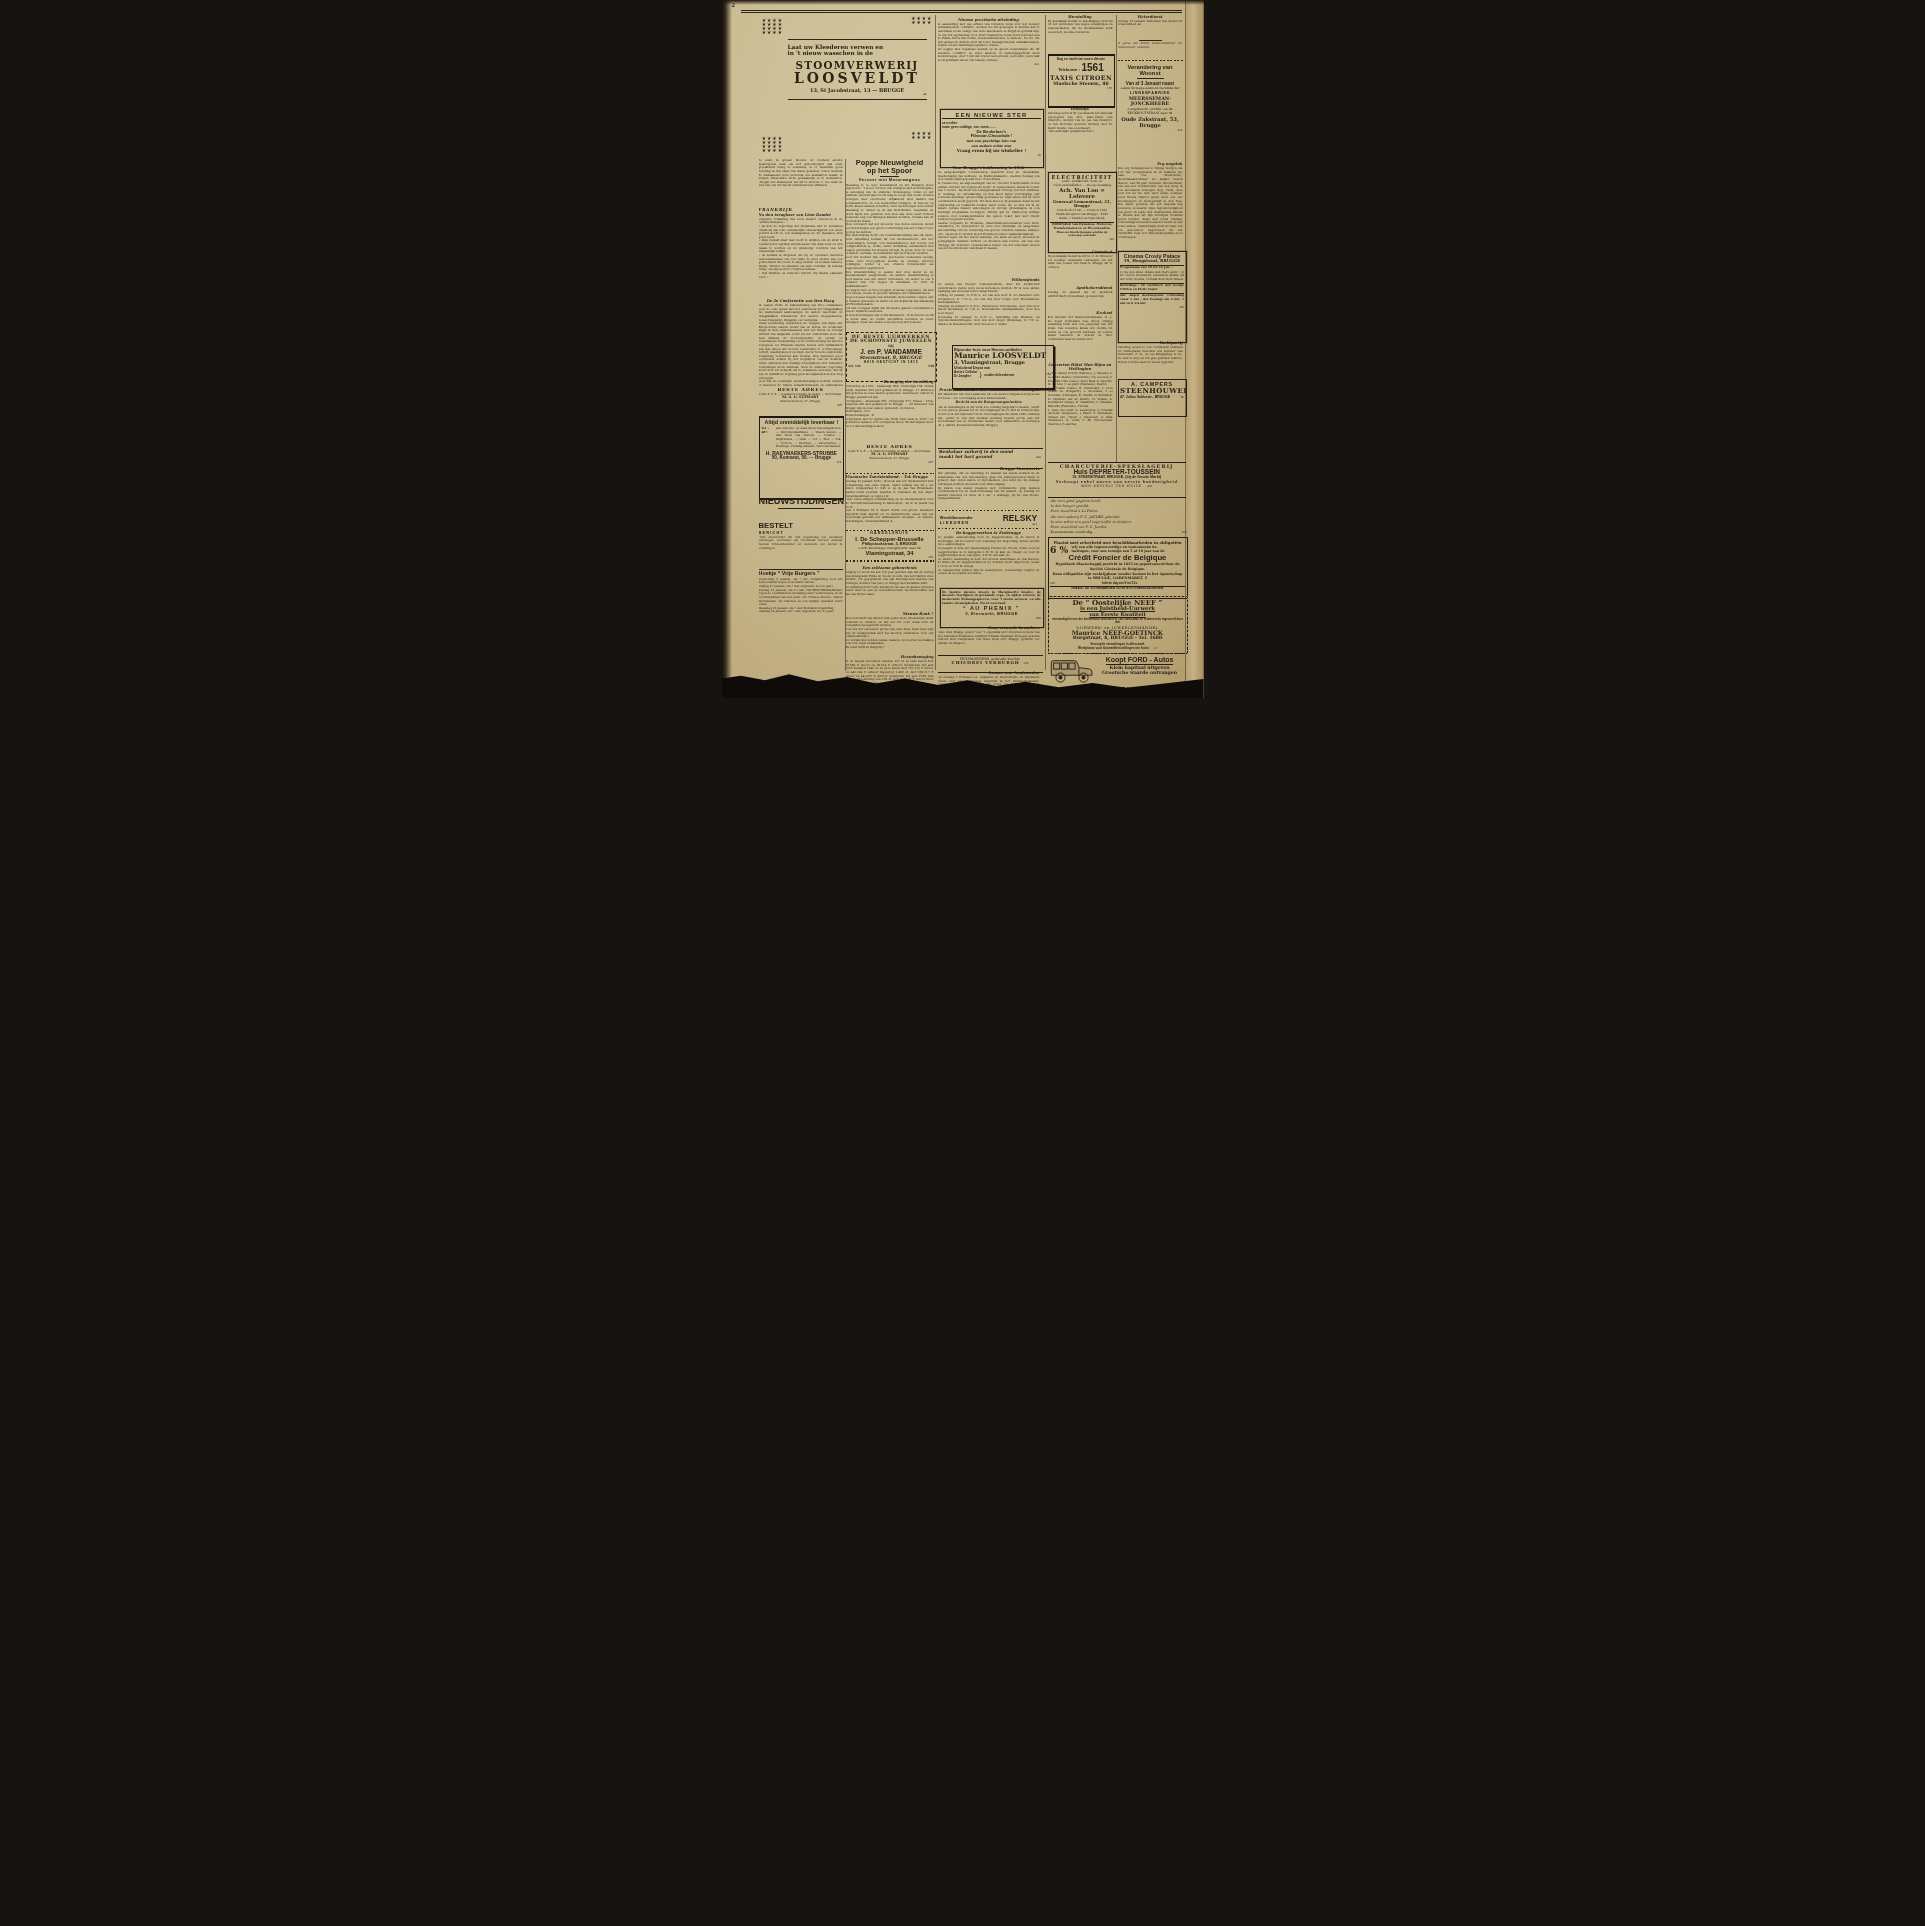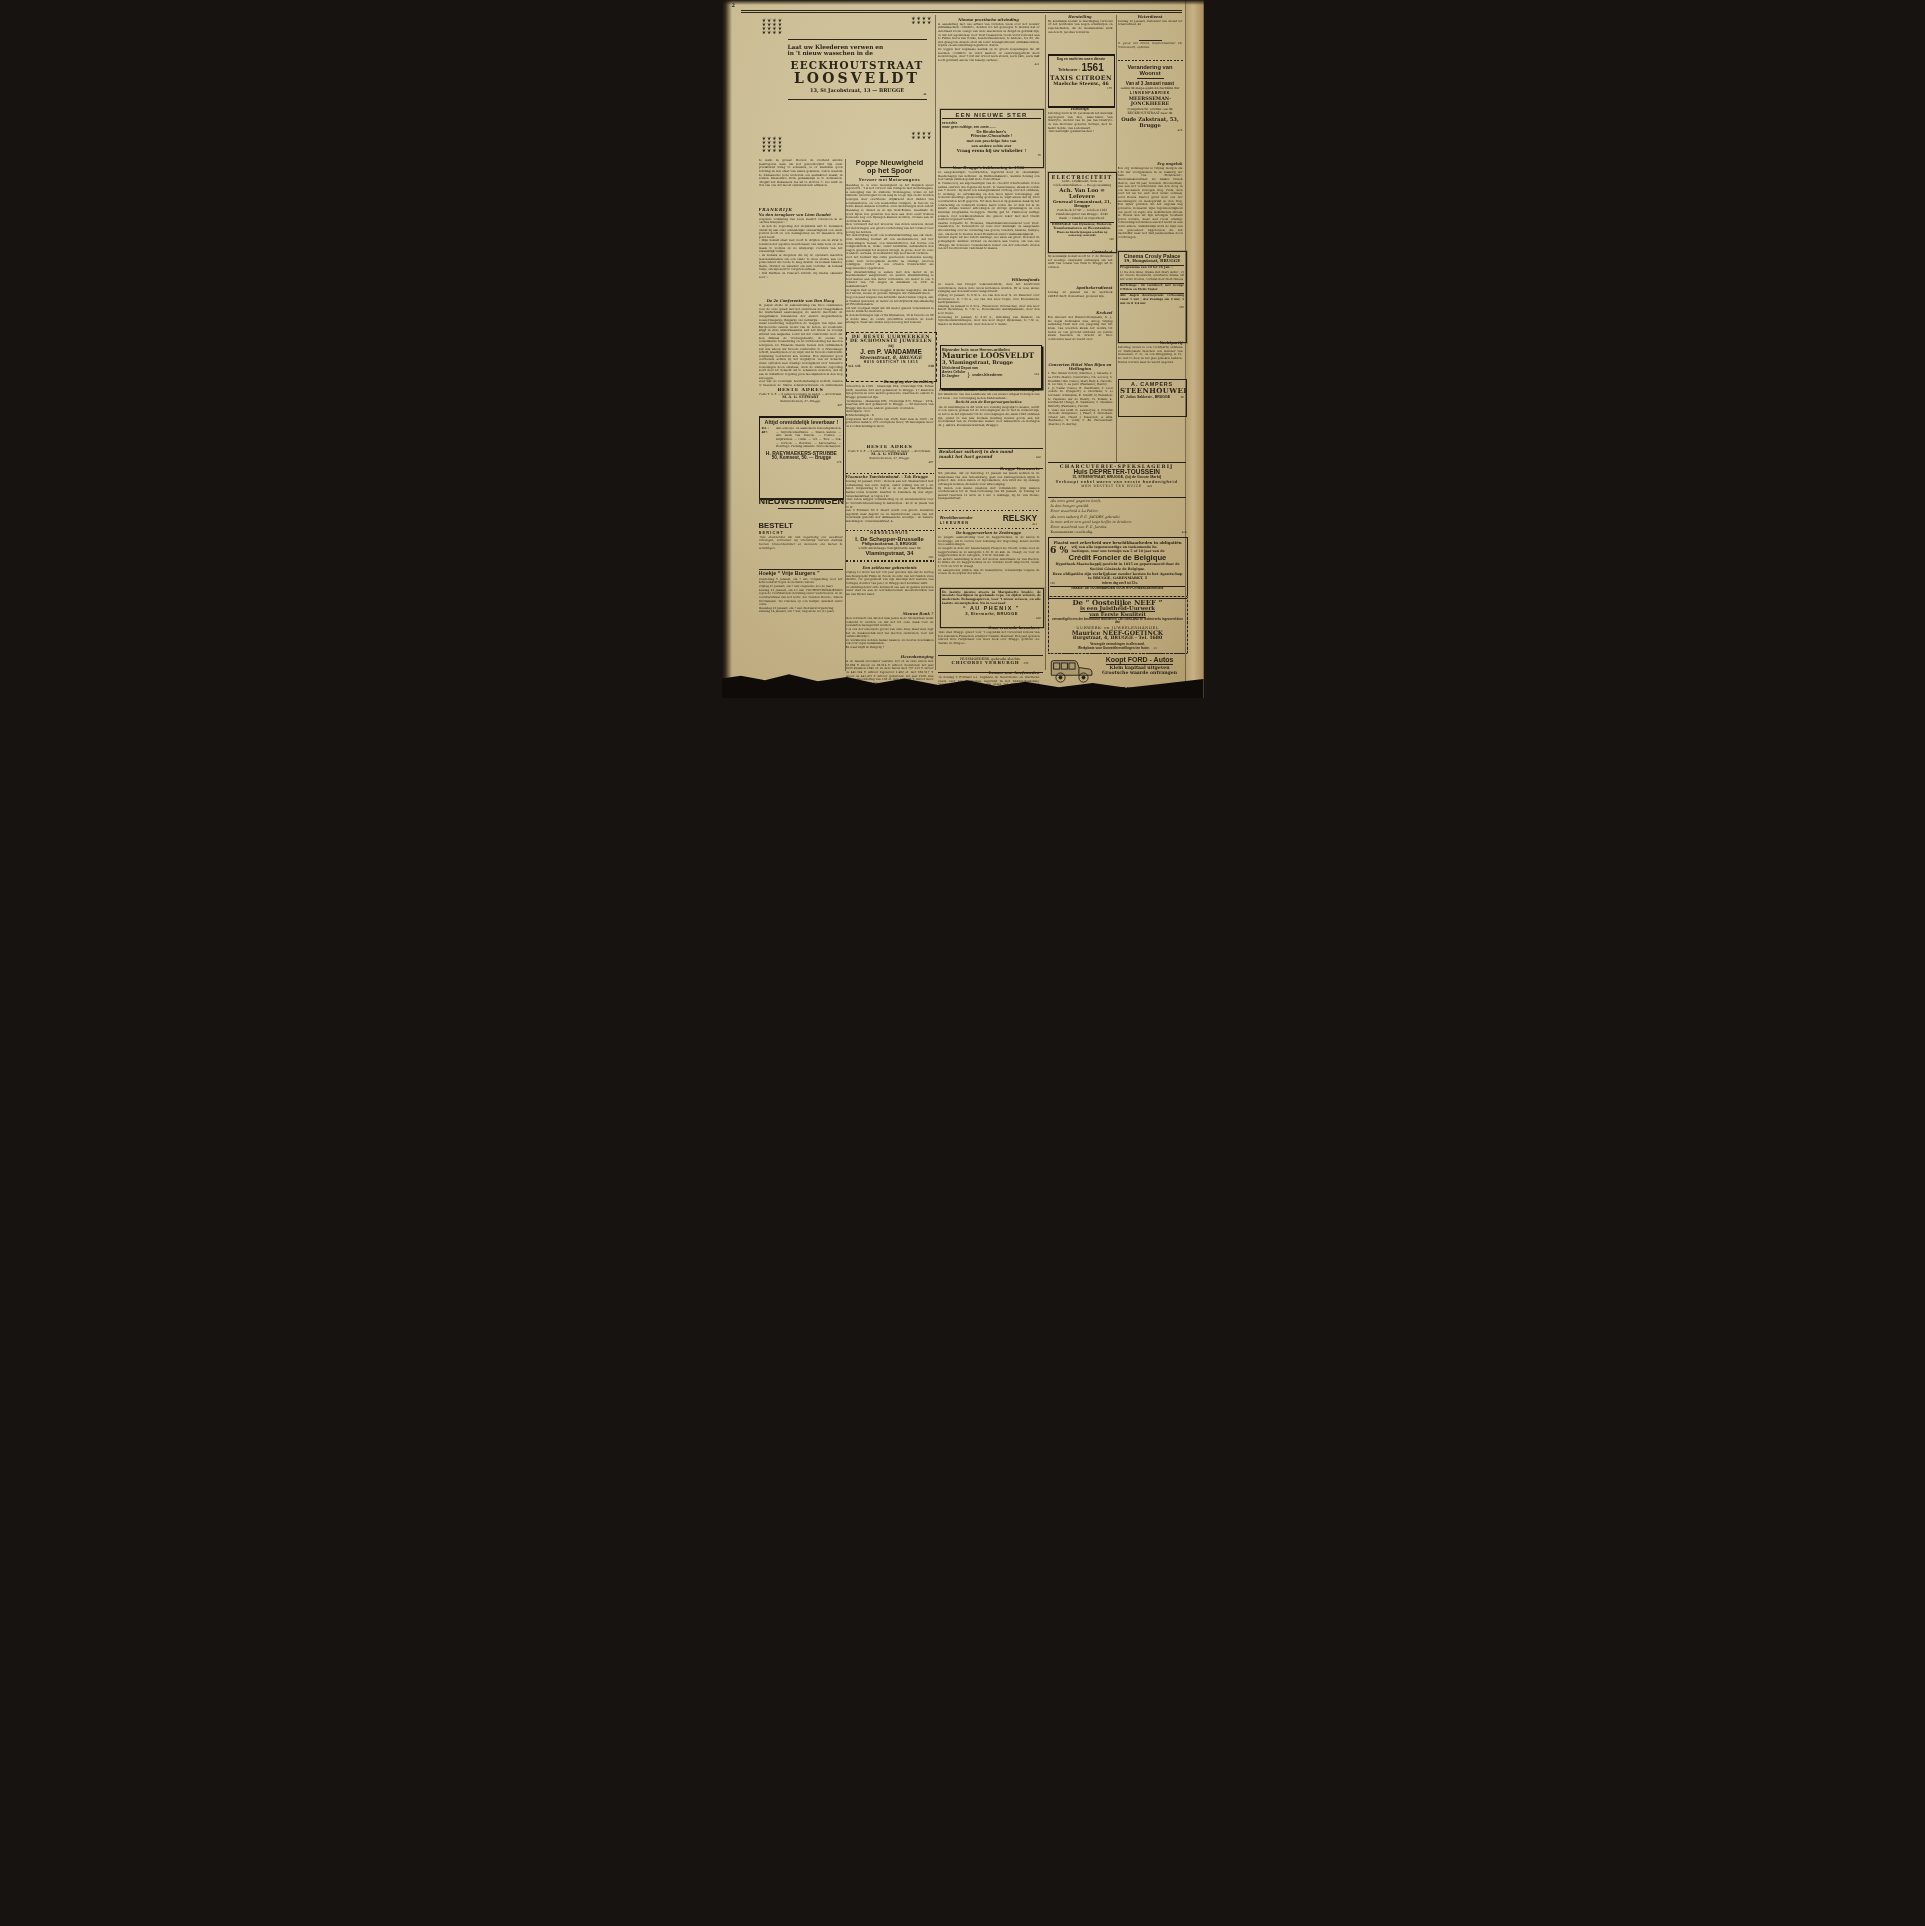--- a/index.html
+++ b/index.html
@@ -66,21 +66,21 @@
 ❦ ❦ ❦ ❦
 ❦ ❦ ❦ ❦</div>
     <div style="position:absolute;right:2.3px;top:0.8px" class="wheat">❦ ❦ ❦ ❦
 ❦ ❦ ❦ ❦</div>
     <div style="position:absolute;right:2.3px;bottom:15.4px" class="wheat">❦ ❦ ❦ ❦
 ❦ ❦ ❦ ❦</div>
     <div style="position:absolute;left:27px;top:23px;width:139px">
       <div class="rule-h" style="position:static;width:100%;margin-bottom:3.9px"></div>
       <div class="big-serif" style="font-size:5.8px;text-align:left">Laat uw Kleederen verwen en</div>
       <div class="big-serif" style="font-size:5.8px;text-align:left">in 't nieuw wasschen in de</div>
-      <div class="big-serif" style="font-size:10.4px;letter-spacing:1.2px;margin-top:3.9px">EECKHOUTSTRAAT</div>
+      <div class="big-serif" style="font-size:10.4px;letter-spacing:1.2px;margin-top:3.9px">STOOMVERWERIJ</div>
       <div class="big-serif" style="font-size:14px;letter-spacing:3.1px">LOOSVELDT</div>
       <div class="big-serif" style="font-size:5px;margin-top:2.3px">13, St Jacobstraat, 13 — BRUGGE</div>
       <div class="ref">44</div>
       <div class="rule-h" style="position:static;width:100%;margin-top:2.3px"></div>
     </div>
   </div>
 
   <div class="blk" style="left:216px;top:17.7px;width:102px;height:89px">
     <p class="t">Nieuwe practische uitvinding</p>
     <p class="b">In aansluiting met ons artikel van verleden week over het wonder afdrukmachien «ORMIG», hebben we het genoegen te melden dat er inderdaad reeds eenige van deze machienen in België in gebruik zijn, en dat het agentschap voor West-Vlaanderen reeds werd verleend aan de Firma Sercu-Van Coillie, Kantoormachienen, te Ardooie, tel. 65, die zich graag ten dienste stelt om ieder belanghebbende afdrukmodellen, prijzen en alle inlichtingen gratis te sturen.
@@ -293,21 +293,21 @@
 Spreker legde uit hoe iedere huizinge, zoo klein als groot, zich met de geringdigste middels zettend en bloemen kan tooien, om van ons «Brugge die Schoone» toekomenden zomer een der schoonste steden van het feestvierende vaderland te maken.</p>
   </div>
   <div class="blk" style="left:216px;top:278px;width:102px;height:65px">
     <p class="t right">Willemsfonds</p>
     <p class="b">De lessen van Hooger Volksonderricht, door het Kerstverlof onderbroken, zullen deze week hernomen worden. Er is eene kleine wijziging aan den uurrooster aangebracht.
 Vrijdag 10 Januari, te 6.30 u. les van den heer G. De Busscher over Weefselleer; te 7.30 u., les van den heer Poppe over Economische Aardrijkskunde.
 Dinsdag 14 Januari te 6.30 u., Financieele Wetenschap, door den heer Albert Ryckeman; te 7.30 u., Economische Aardrijkskunde, door den heer Poppe.
 Woensdag 15 Januari, te 6.30 u., Inrichting van Handels- en Nijverheidsinrichtingen, door den heer Roger Ryckeman; te 7.30 u., Handel en Handelsrecht, door den heer V. Sabbe.</p>
   </div>
 
-  <div class="blk box-3d" style="left:218px;top:345px;width:97px;height:39px;padding:1.5px">
+  <div class="blk box-3d" style="left:230px;top:345px;width:97px;height:39px;padding:1.5px">
     <div class="big-serif sans" style="font-size:3.9px;text-align:left">Bijzonder huis voor Heeren-artikelen</div>
     <div class="big-serif" style="font-size:7.7px;text-align:left">Maurice LOOSVELDT</div>
     <div class="big-serif" style="font-size:5px;text-align:left">3, Vlamingstraat, Brugge</div>
     <div class="sans" style="font-weight:bold;font-size:3.5px;margin-top:1.2px">Uitsluitend Depot van</div>
     <div style="display:flex;align-items:center;gap:1.5px">
       <div class="sans" style="font-weight:bold;font-size:3.3px;white-space:pre-line">Aertex Cellular
 Dr Jaegher</div>
       <div style="font-size:6.2px">}</div>
       <div class="sans" style="font-weight:bold;font-size:3.9px">onder-kleederen</div>
       <div class="ref" style="margin-left:auto">314</div>

